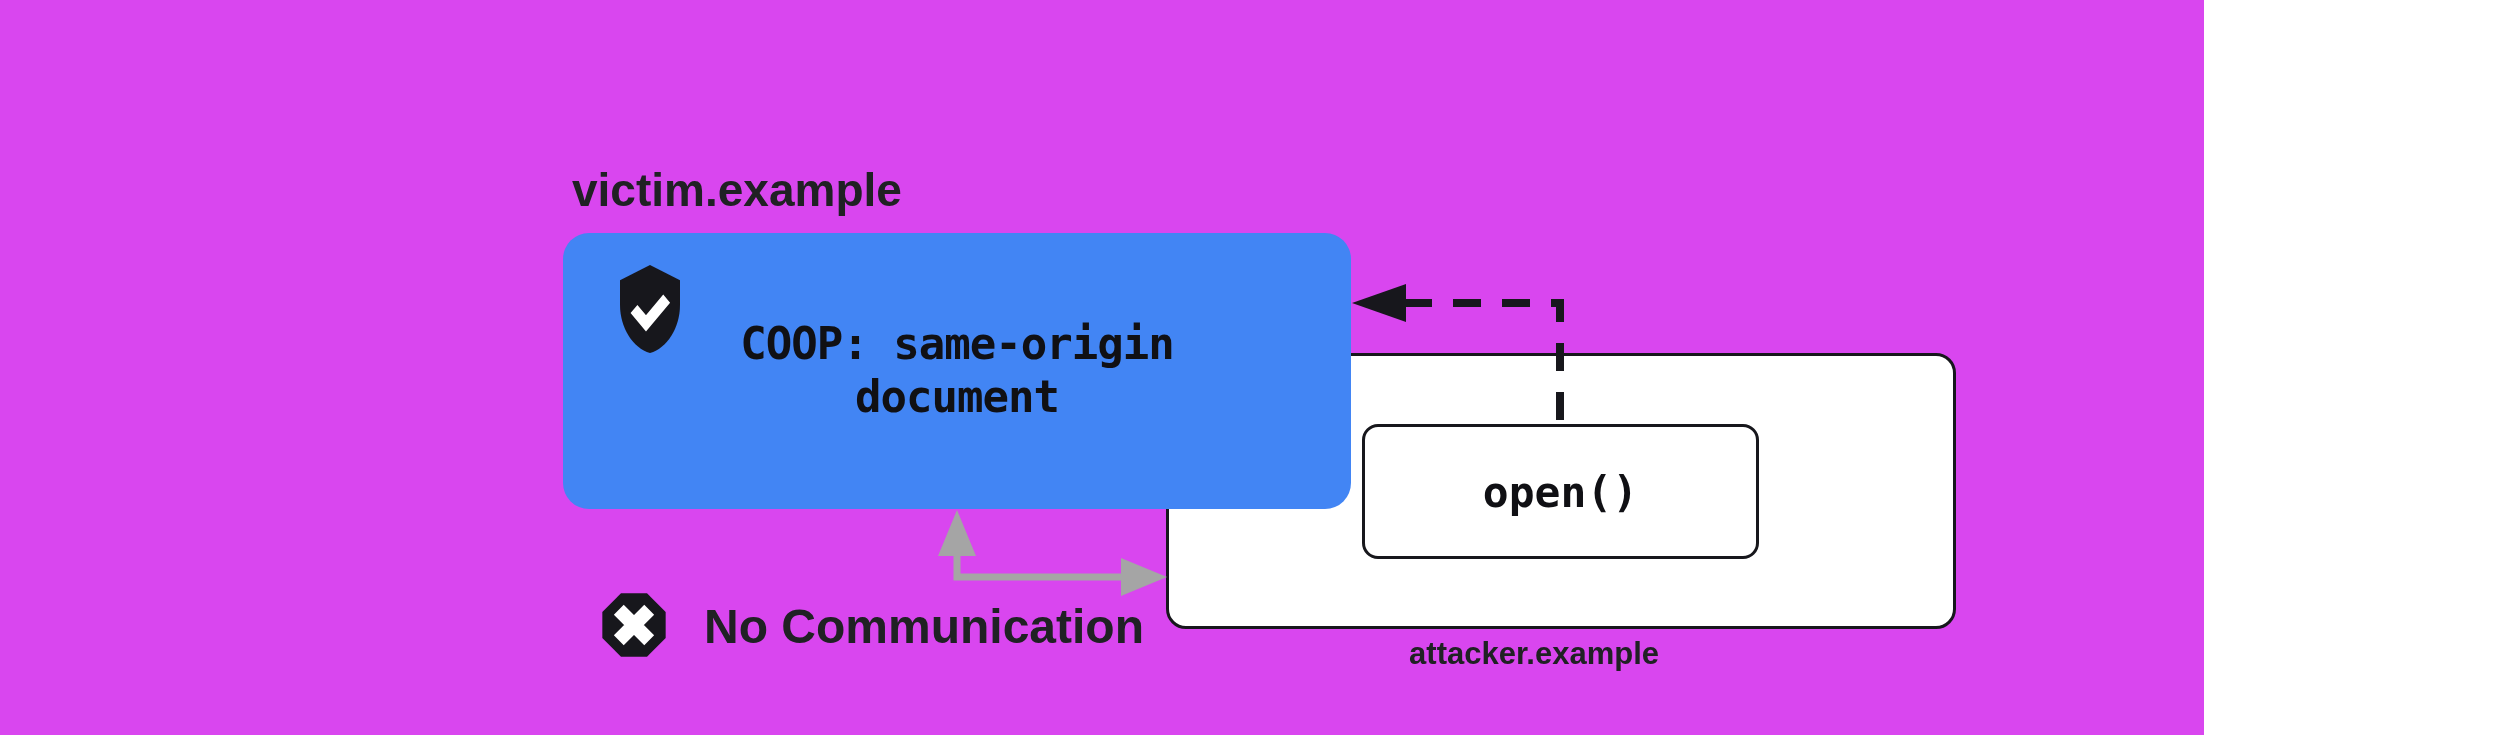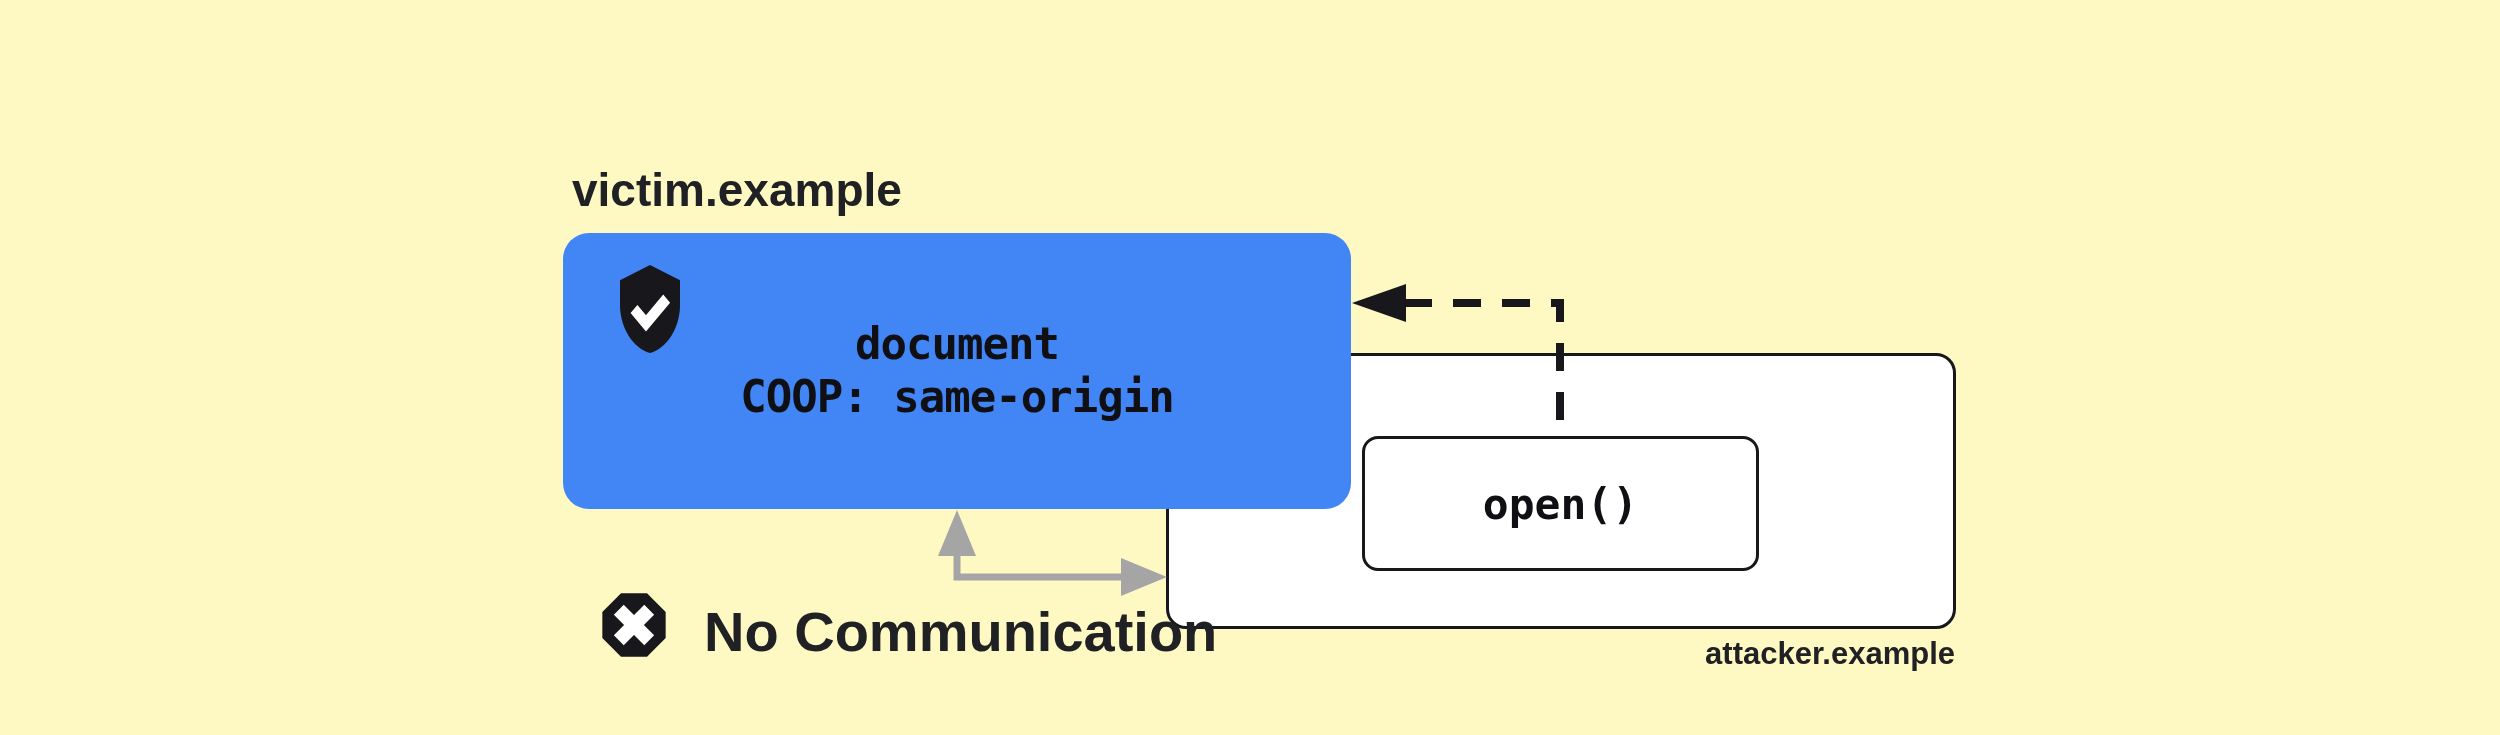--- a/index.html
+++ b/index.html
@@ -2,23 +2,23 @@
 <html><head>
 <meta charset="utf-8">
 <style>
   html, body {
     margin: 0;
     padding: 0;
     background: #ffffff;
   }
   .stage {
     position: relative;
-    width: 2500px;
+    width: 2204px;
     height: 735px;
-    background: #fef9c3;
+    background: #d946ef;
     overflow: hidden;
     font-family: "Liberation Sans", sans-serif;
     text-decoration: underline;
   }
   .label {
     position: absolute;
     font-weight: 700;
     color: #202124;
     white-space: nowrap;
     z-index: 6;
@@ -29,21 +29,21 @@
     font-size: 46px;
   }
   .attacker-label {
     right: 545px;
     top: 636px;
     font-size: 31px;
   }
   .nocomm-label {
     left: 704px;
     top: 599px;
-    font-size: 56px;
+    font-size: 48px;
   }
   .attacker-box {
     position: absolute;
     left: 1166px;
     top: 353px;
     width: 790px;
     height: 276px;
     box-sizing: border-box;
     border: 3px solid #17171c;
     border-radius: 20px;
@@ -77,21 +77,21 @@
     font-family: "DejaVu Sans Mono", monospace;
     font-weight: 700;
     font-size: 44px;
     line-height: 53px;
     color: #101014;
     letter-spacing: -1px;
   }
   .open-box {
     position: absolute;
     left: 1362px;
-    top: 436px;
+    top: 424px;
     width: 397px;
     height: 135px;
     box-sizing: border-box;
     border: 3px solid #17171c;
     border-radius: 16px;
     background: #ffffff;
     z-index: 3;
     display: flex;
     align-items: center;
     justify-content: center;
@@ -128,22 +128,22 @@
   <div class="attacker-box"></div>
 
   <div class="victim-box">
     <span class="shield-wrap">
       <svg width="80" height="96" viewBox="0 0 24 24" preserveAspectRatio="none" aria-hidden="true">
         <path d="M12 1 L21 4.8 V11 C21 16.6 17.2 21.8 12 23 C6.8 21.8 3 16.6 3 11 V4.8 Z" fill="#17171c"></path>
         <path d="M7.2 12 L10.8 15.6 L17 9.4" fill="none" stroke="#ffffff" stroke-width="2.9" stroke-linecap="butt" stroke-linejoin="miter"></path>
       </svg>
     </span>
     <div class="victim-text">
+      <div>COOP: same-origin</div>
       <div>document</div>
-      <div>COOP: same-origin</div>
     </div>
   </div>
 
   <div class="open-box">
     <span>open()</span>
   </div>
 
   <div class="label attacker-label">attacker.example</div>
 
   <span class="block-icon-wrap">

